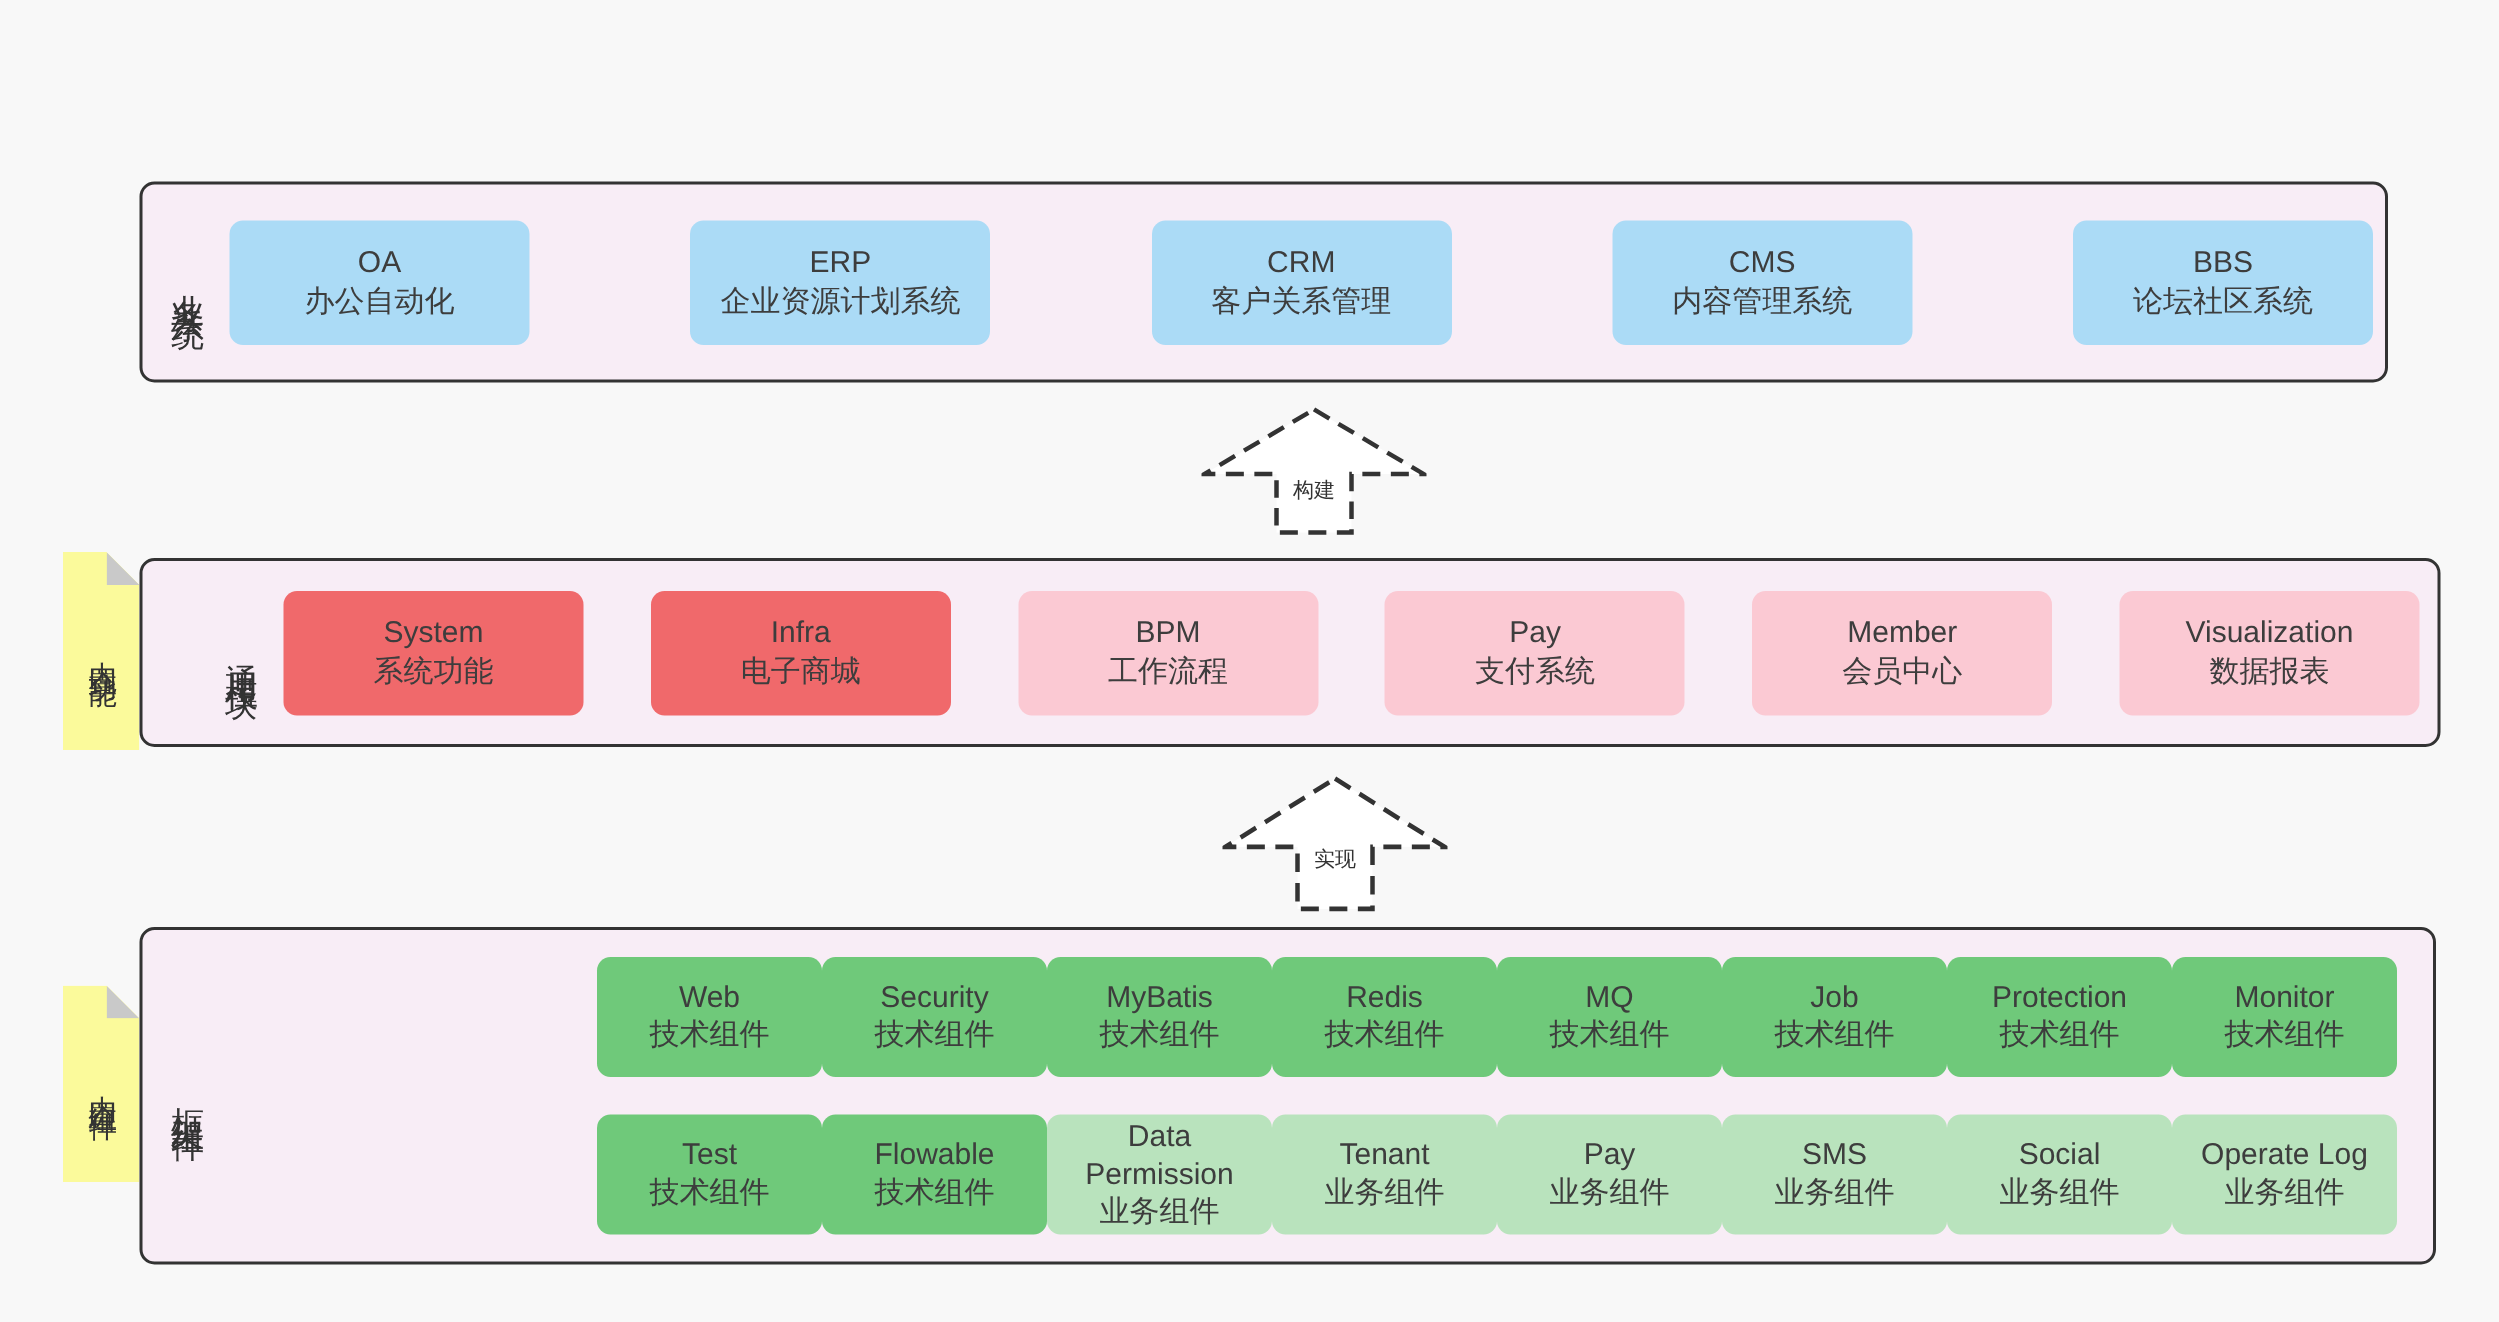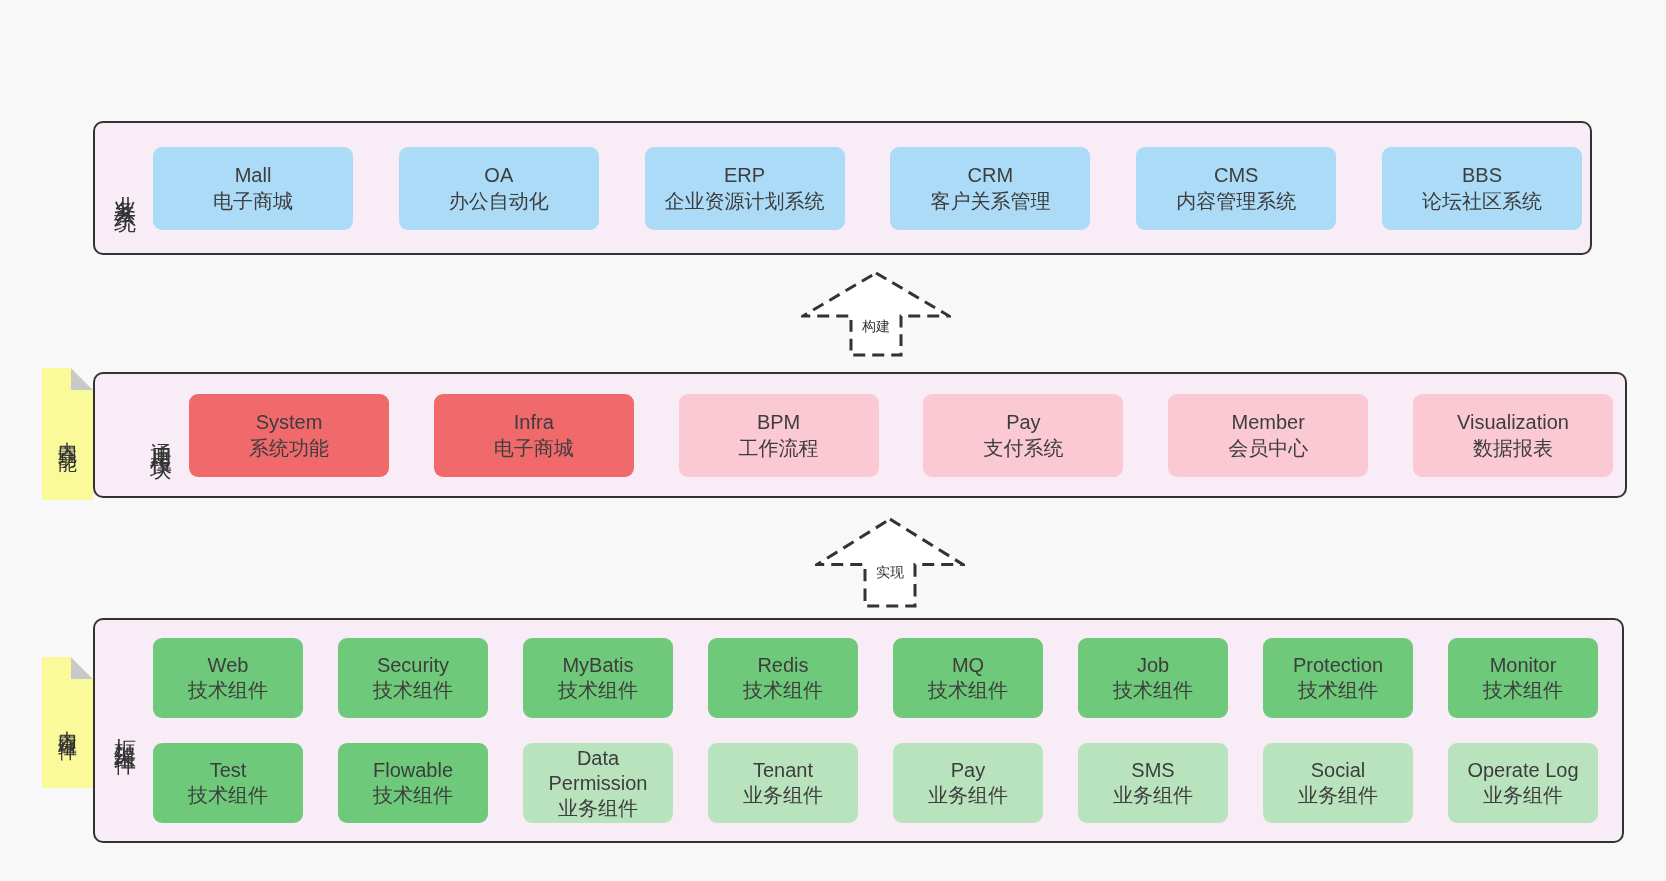--- a/index.html
+++ b/index.html
@@ -16,21 +16,21 @@
   #panel-business{top:121px;width:1499px;height:134px;}
   #panel-modules{top:372px;width:1534px;height:126px;padding-left:36px;}
   #panel-components{top:618px;width:1531px;height:225px;}
 
   .vlabel{writing-mode:vertical-rl;text-orientation:upright;font-size:22px;line-height:28px;
           letter-spacing:5px;color:#333;margin-left:16px;flex:0 0 auto;user-select:none;}
 
   .boxrow{flex:1;display:flex;justify-content:space-between;align-items:center;}
   #panel-business .boxrow{margin:0 8px 0 14px;}
   #panel-modules  .boxrow{margin:0 12px 0 14px;}
-  .rows{flex:1;display:flex;flex-direction:column;gap:25px;margin:0 24px 0 14px;}
+  .rows{flex:1;display:flex;flex-direction:column;gap:25px;margin:0 24px 0 14px;align-items:flex-end;}
 
   .box{border-radius:9px;display:flex;flex-direction:column;justify-content:center;align-items:center;
        text-align:center;font-size:20px;line-height:26px;box-sizing:border-box;padding:2px;}
   #panel-business .box,#panel-modules .box{width:200px;height:83px;}
   #panel-components .box{width:150px;height:80px;line-height:25px;}
   .box.blue{background:var(--blue);}
   .box.red{background:var(--red);}
   .box.pink{background:var(--pink);}
   .box.green{background:var(--green);}
   .box.lightgreen{background:var(--lightgreen);}
@@ -54,24 +54,20 @@
 </style>
 </head>
 <body>
 
 <div class="canvas">
 
   <section class="panel" id="panel-business">
     <div class="vlabel">业务系统</div>
     <div class="boxrow">
         <div class="box blue">
-          <div>Mall</div>
-          <div>电子商城</div>
-        </div>
-        <div class="box blue">
           <div>OA</div>
           <div>办公自动化</div>
         </div>
         <div class="box blue">
           <div>ERP</div>
           <div>企业资源计划系统</div>
         </div>
         <div class="box blue">
           <div>CRM</div>
           <div>客户关系管理</div>

